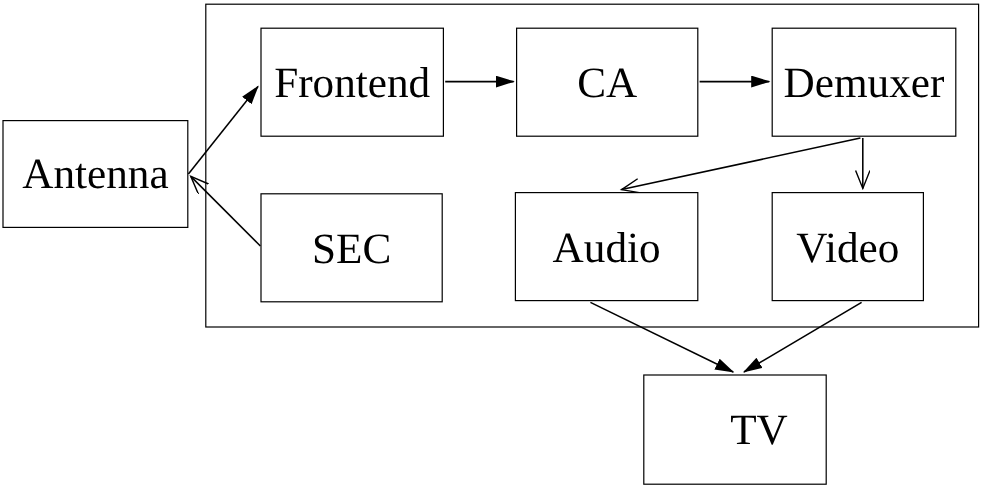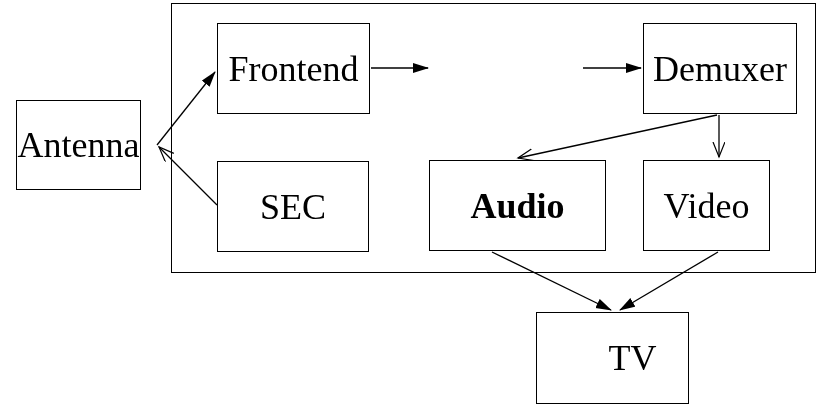--- a/index.html
+++ b/index.html
@@ -30,46 +30,47 @@
     border: 1.5px solid #000000;
     box-sizing: border-box;
     background: #ffffff;
     display: flex;
     align-items: center;
     justify-content: center;
     font-size: 36px;
     color: #000000;
     white-space: nowrap;
   }
-  #node-antenna  { left: 2px;   top: 100px; width: 125px; height: 90px; margin-left: 14px; }
+  #node-antenna  { left: 2px;   top: 100px; width: 155px; height: 90px; }
   #node-frontend { left: 217px; top: 23px;  width: 153px; height: 91px; }
   #node-ca       { left: 430px; top: 23px;  width: 152px; height: 91px; }
   #node-demuxer  { left: 643px; top: 23px;  width: 154px; height: 91px; }
   #node-sec      { left: 217px; top: 161px; width: 152px; height: 91px; }
-  #node-audio    { left: 429px; top: 160px; width: 177px; height: 91px; font-weight: bold; }
+  #node-audio    { left: 429px; top: 160px; width: 153px; height: 91px; }
   #node-video    { left: 643px; top: 160px; width: 127px; height: 91px; }
   #node-tv       { left: 536px; top: 312px; width: 153px; height: 92px; padding-left: 40px; }
   #edges {
     position: absolute;
     left: 0;
     top: 0;
     width: 819px;
     height: 410px;
     pointer-events: none;
   }
 </style>
 </head>
 <body>
 
 <div class="canvas">
 
   <div class="group-box"></div>
 
   <div class="node" id="node-antenna">Antenna</div>
   <div class="node" id="node-frontend">Frontend</div>
+  <div class="node" id="node-ca">CA</div>
   <div class="node" id="node-demuxer">Demuxer</div>
   <div class="node" id="node-sec">SEC</div>
   <div class="node" id="node-audio">Audio</div>
   <div class="node" id="node-video">Video</div>
   <div class="node" id="node-tv">TV</div>
 
   <svg id="edges" width="819" height="410" viewBox="0 0 819 410" xmlns="http://www.w3.org/2000/svg">
     <defs>
       <marker id="arrow-filled" markerUnits="userSpaceOnUse" markerWidth="18" markerHeight="12" refX="15" refY="5" orient="auto">
         <path d="M0,0 L16,5 L0,10 Z" fill="#000000"></path>

